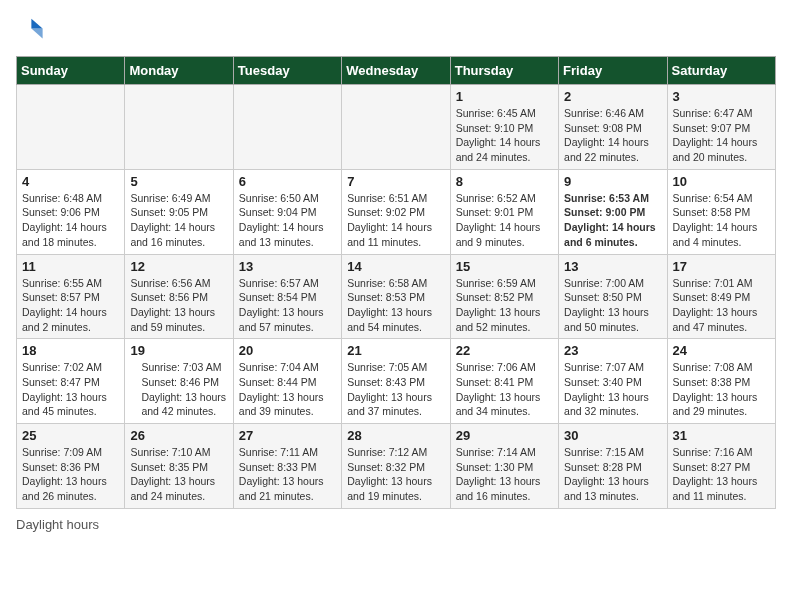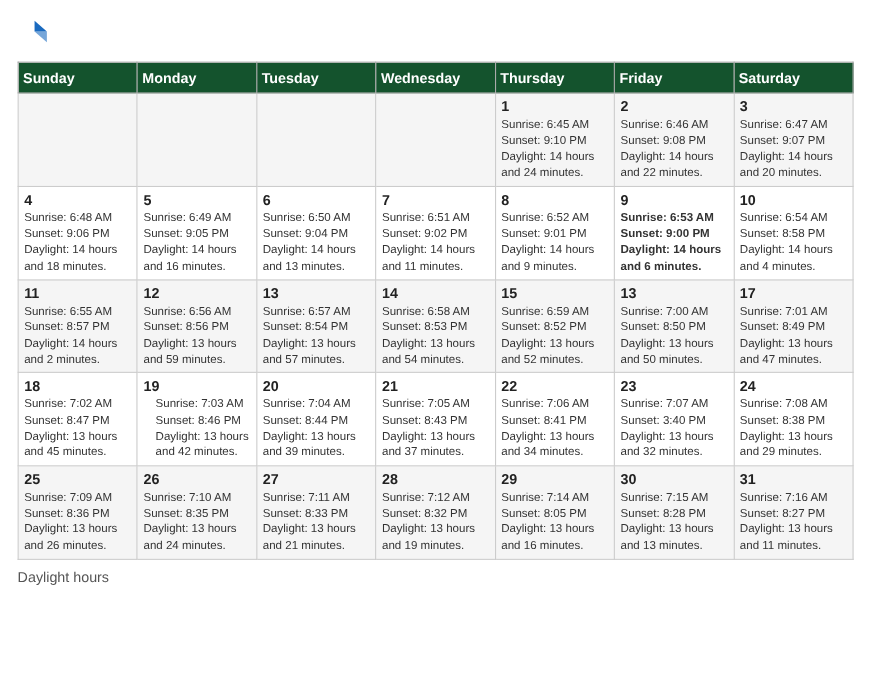--- a/index.html
+++ b/index.html
@@ -299,21 +299,21 @@
         </td>
         <td>
           <span class="day-num">28</span>
           <div class="day-info" style="white-space: pre-wrap;">Sunrise: 7:12 AM
 Sunset: 8:32 PM
 Daylight: 13 hours and 19 minutes.</div>
         </td>
         <td>
           <span class="day-num">29</span>
           <div class="day-info" style="white-space: pre-wrap;">Sunrise: 7:14 AM
-Sunset: 8:05 PM
+Sunset: 1:30 PM
 Daylight: 13 hours and 16 minutes.</div>
         </td>
         <td>
           <span class="day-num">30</span>
           <div class="day-info" style="white-space: pre-wrap;">Sunrise: 7:15 AM
 Sunset: 8:28 PM
 Daylight: 13 hours and 13 minutes.</div>
         </td>
         <td>
           <span class="day-num">31</span>

